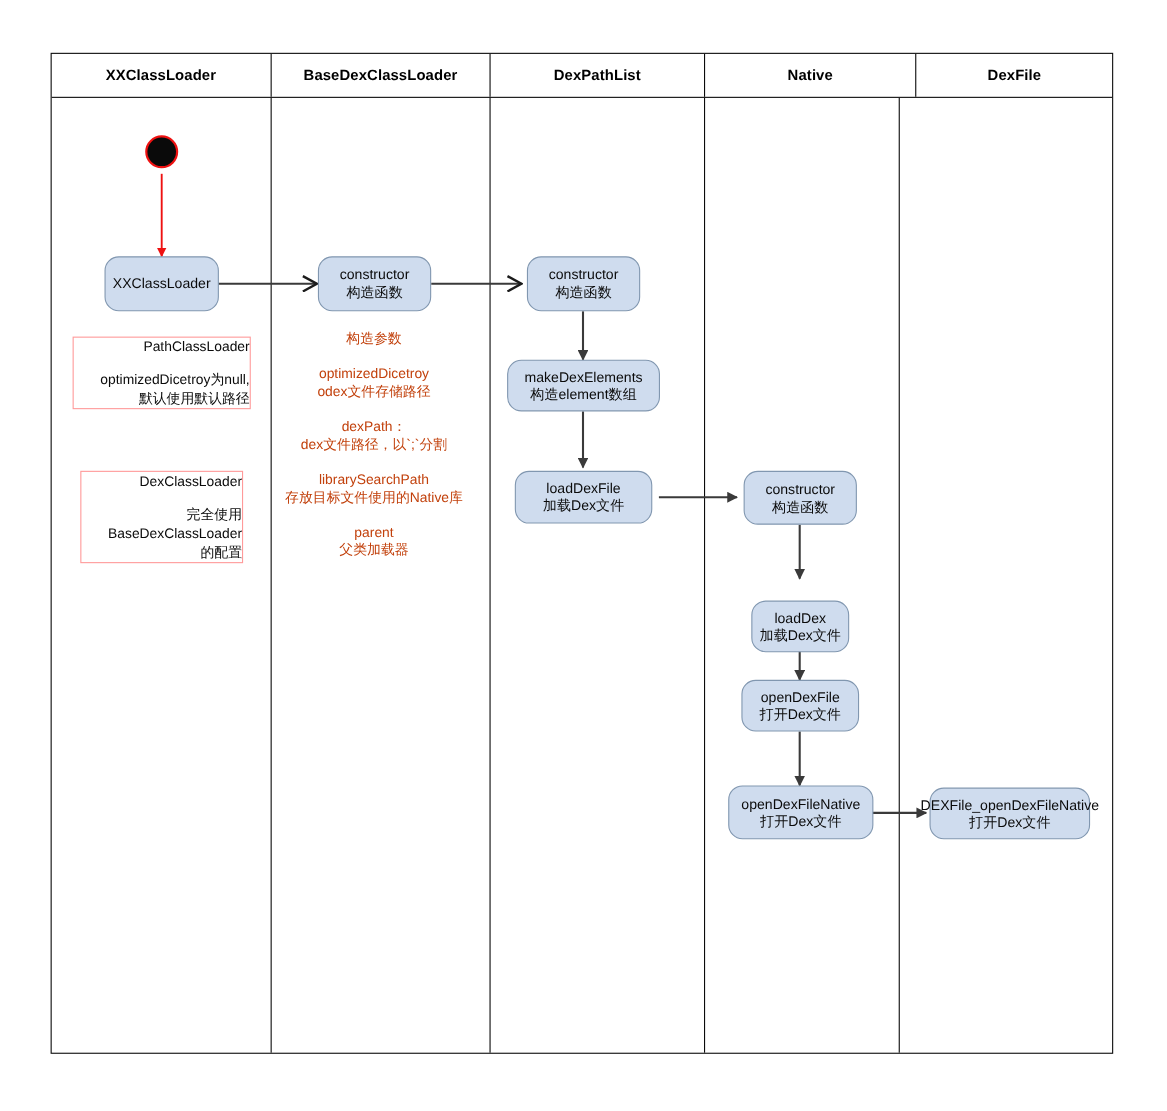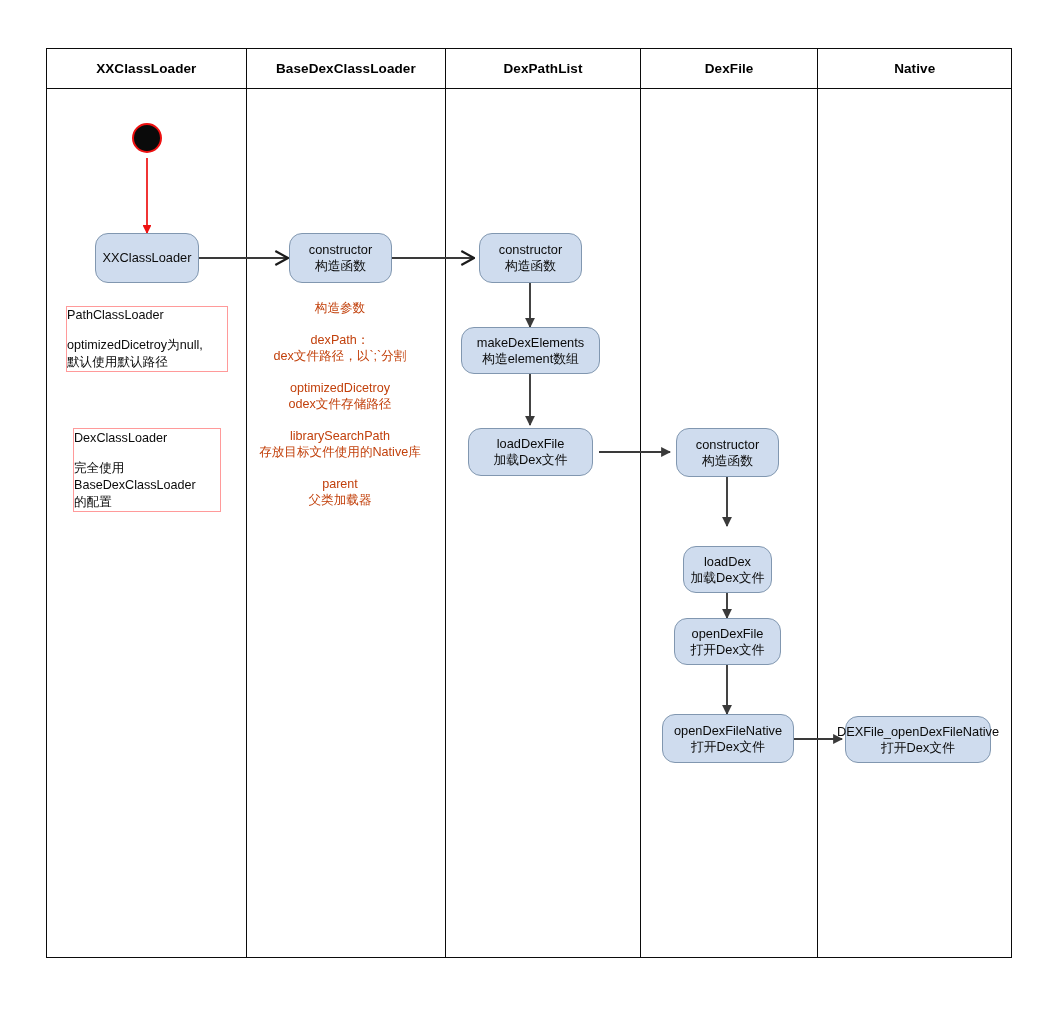--- a/index.html
+++ b/index.html
@@ -124,21 +124,21 @@
   }
 
   
   .note-box {
     position: absolute;
     box-sizing: border-box;
     background: #ffffff;
     border: 1.5px solid #ff9a9a;
     display: flex;
     flex-direction: column;
-    align-items: flex-start;
+    align-items: flex-end;
     justify-content: center;
     font-size: 12.6px;
     line-height: 17px;
     color: #0a0a0a;
     text-align: center;
     white-space: nowrap;
   }
   .note-box .note-title { margin-bottom: 13px; }
   .note-box .ln { display: block; }
 
@@ -163,22 +163,22 @@
 <body>
 
 <div id="diagram-root">
 
   <div class="lane-frame">
 
     <div class="lane-header-row">
       <div class="lane-header w-xx">XXClassLoader</div>
       <div class="lane-header w-base">BaseDexClassLoader</div>
       <div class="lane-header w-path">DexPathList</div>
+      <div class="lane-header w-nat">Native</div>
       <div class="lane-header w-file">DexFile</div>
-      <div class="lane-header w-nat">Native</div>
     </div>
 
     <div class="lane-body-row">
       <div class="lane-col w-xx"></div>
       <div class="lane-col w-base"></div>
       <div class="lane-col w-path"></div>
       <div class="lane-col w-file"></div>
       <div class="lane-col w-nat"></div>
     </div>
   </div>
@@ -239,26 +239,26 @@
   <div class="node" style="left:289px; top:233px; width:103px; height:50px;">
     <span class="ln">constructor</span>
     <span class="ln">构造函数</span>
   </div>
 
   <div class="text-block" style="left:244px; top:300px; width:192px;">
     <div class="para">
       <span class="ln">构造参数</span>
     </div>
     <div class="para">
+      <span class="ln">optimizedDicetroy</span>
+      <span class="ln">odex文件存储路径</span>
+    </div>
+    <div class="para">
       <span class="ln">dexPath：</span>
       <span class="ln">dex文件路径，以`;`分割</span>
-    </div>
-    <div class="para">
-      <span class="ln">optimizedDicetroy</span>
-      <span class="ln">odex文件存储路径</span>
     </div>
     <div class="para">
       <span class="ln">librarySearchPath</span>
       <span class="ln">存放目标文件使用的Native库</span>
     </div>
     <div class="para">
       <span class="ln">parent</span>
       <span class="ln">父类加载器</span>
     </div>
   </div>

